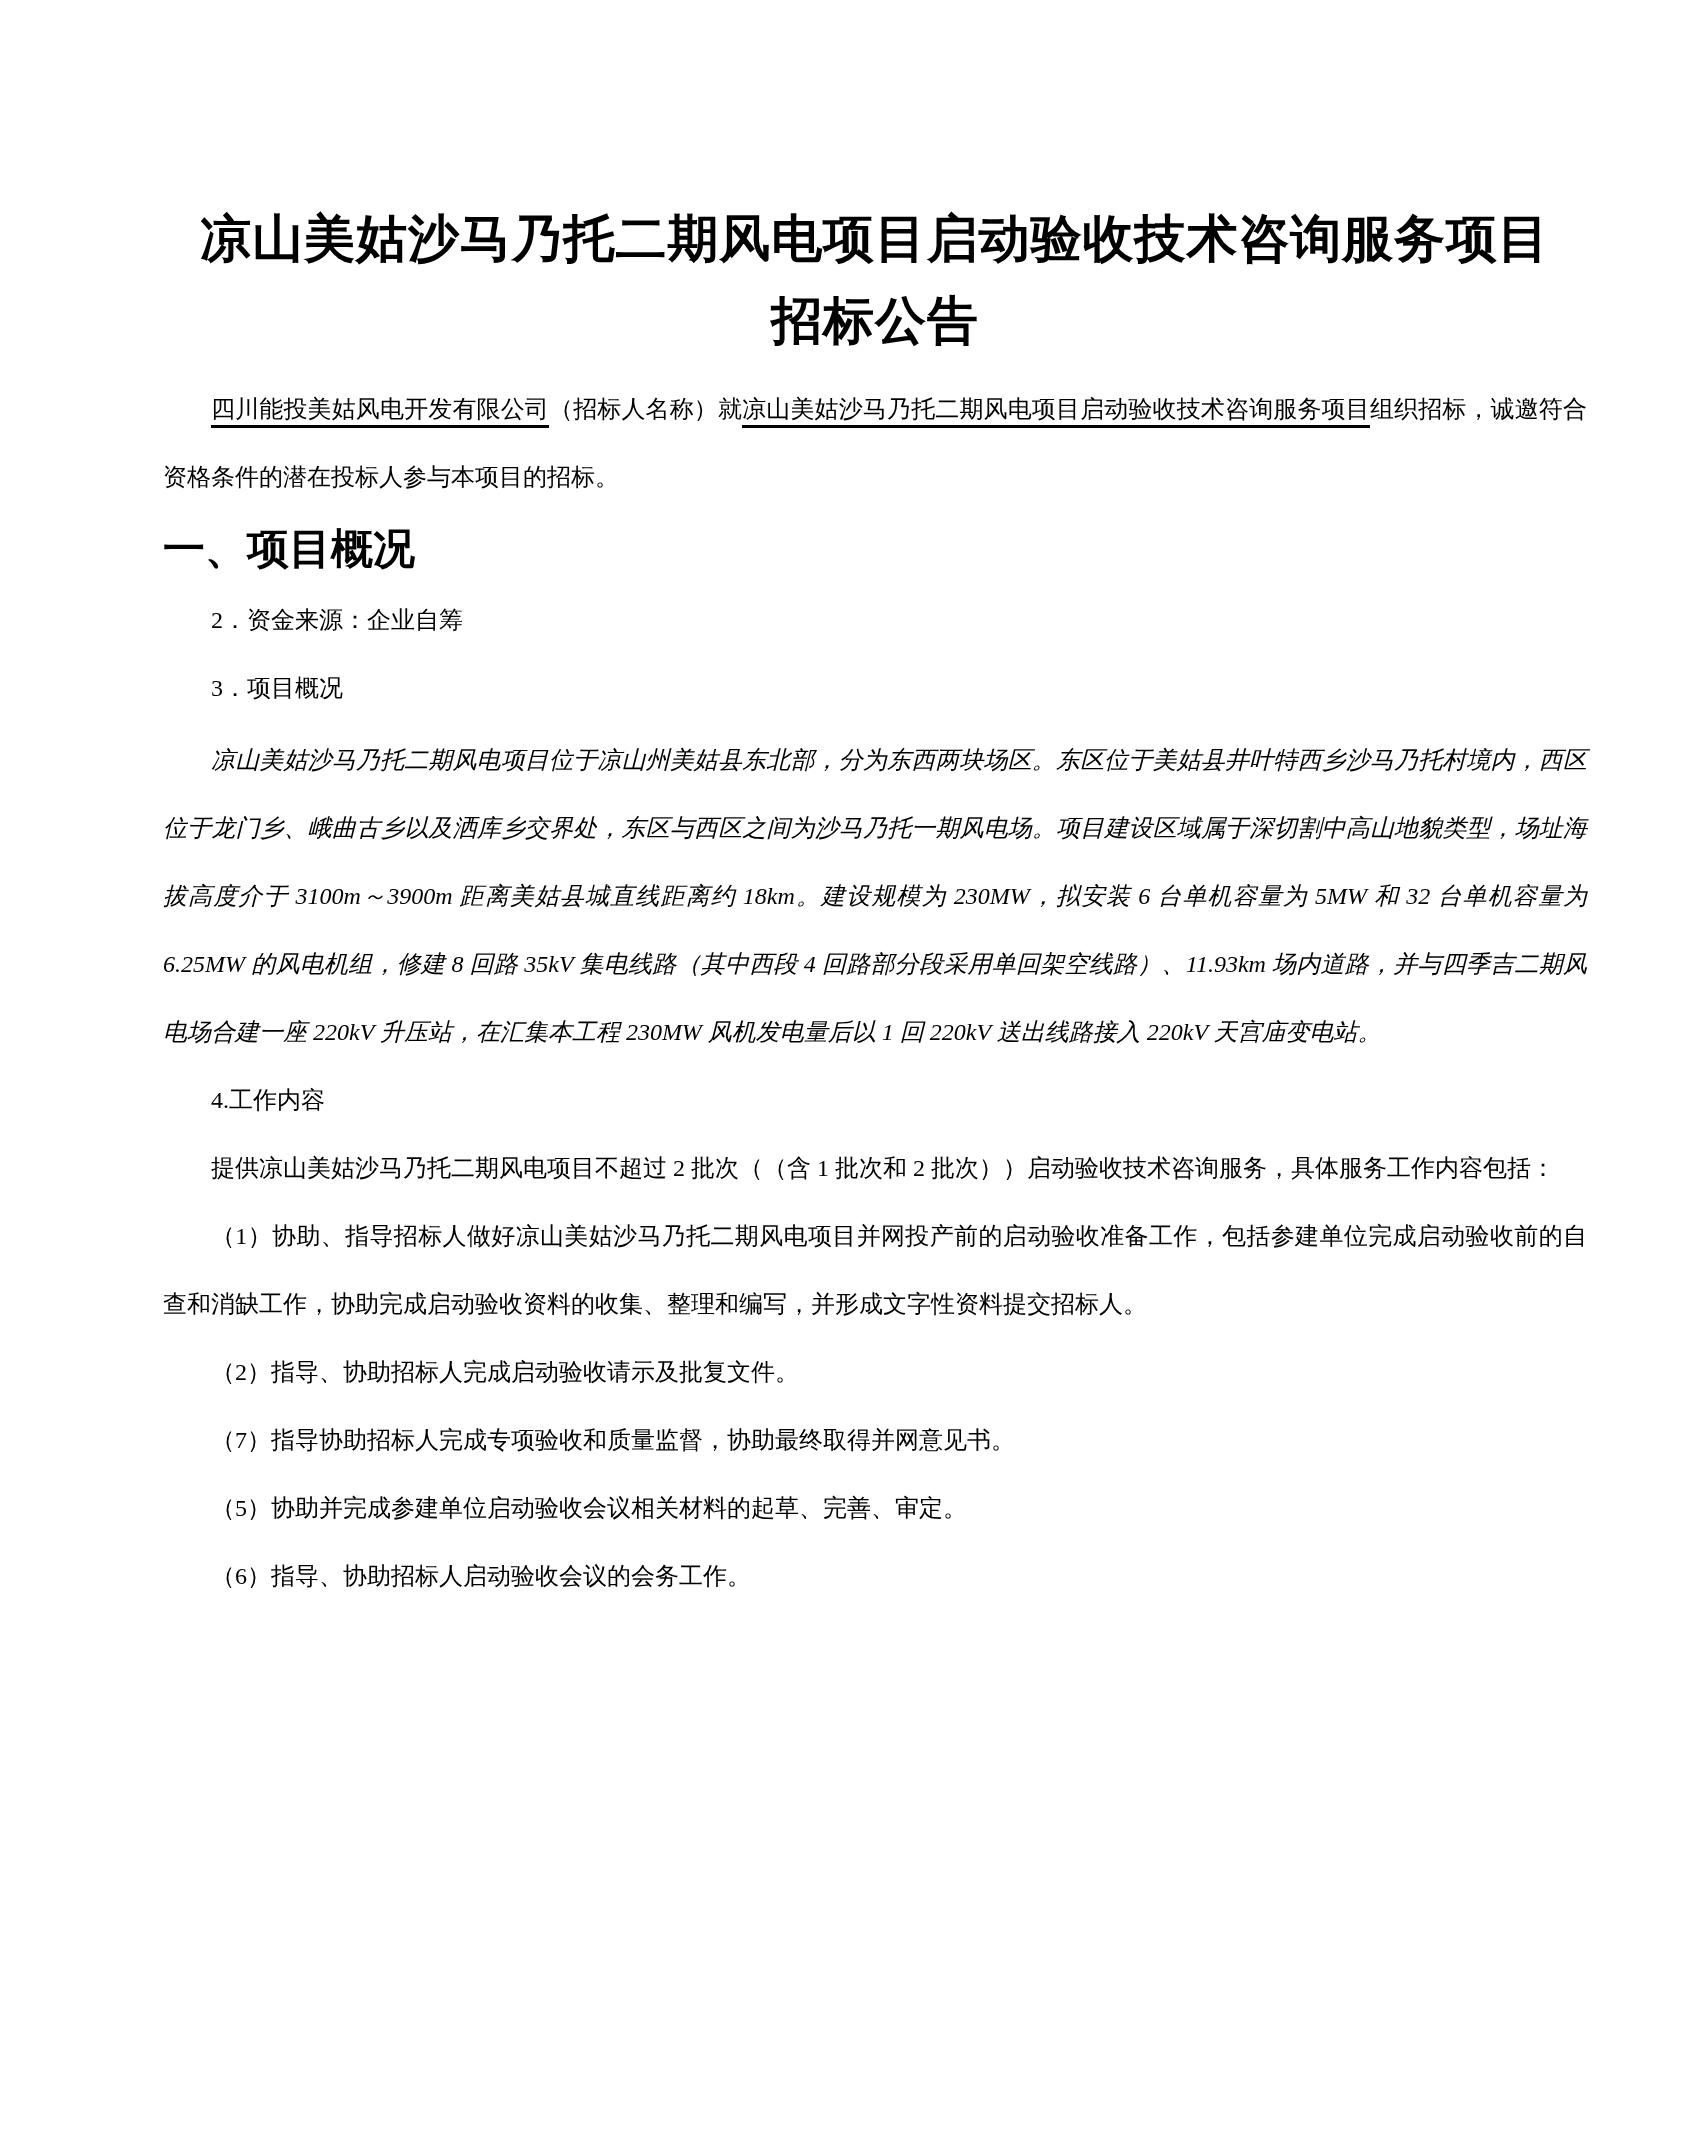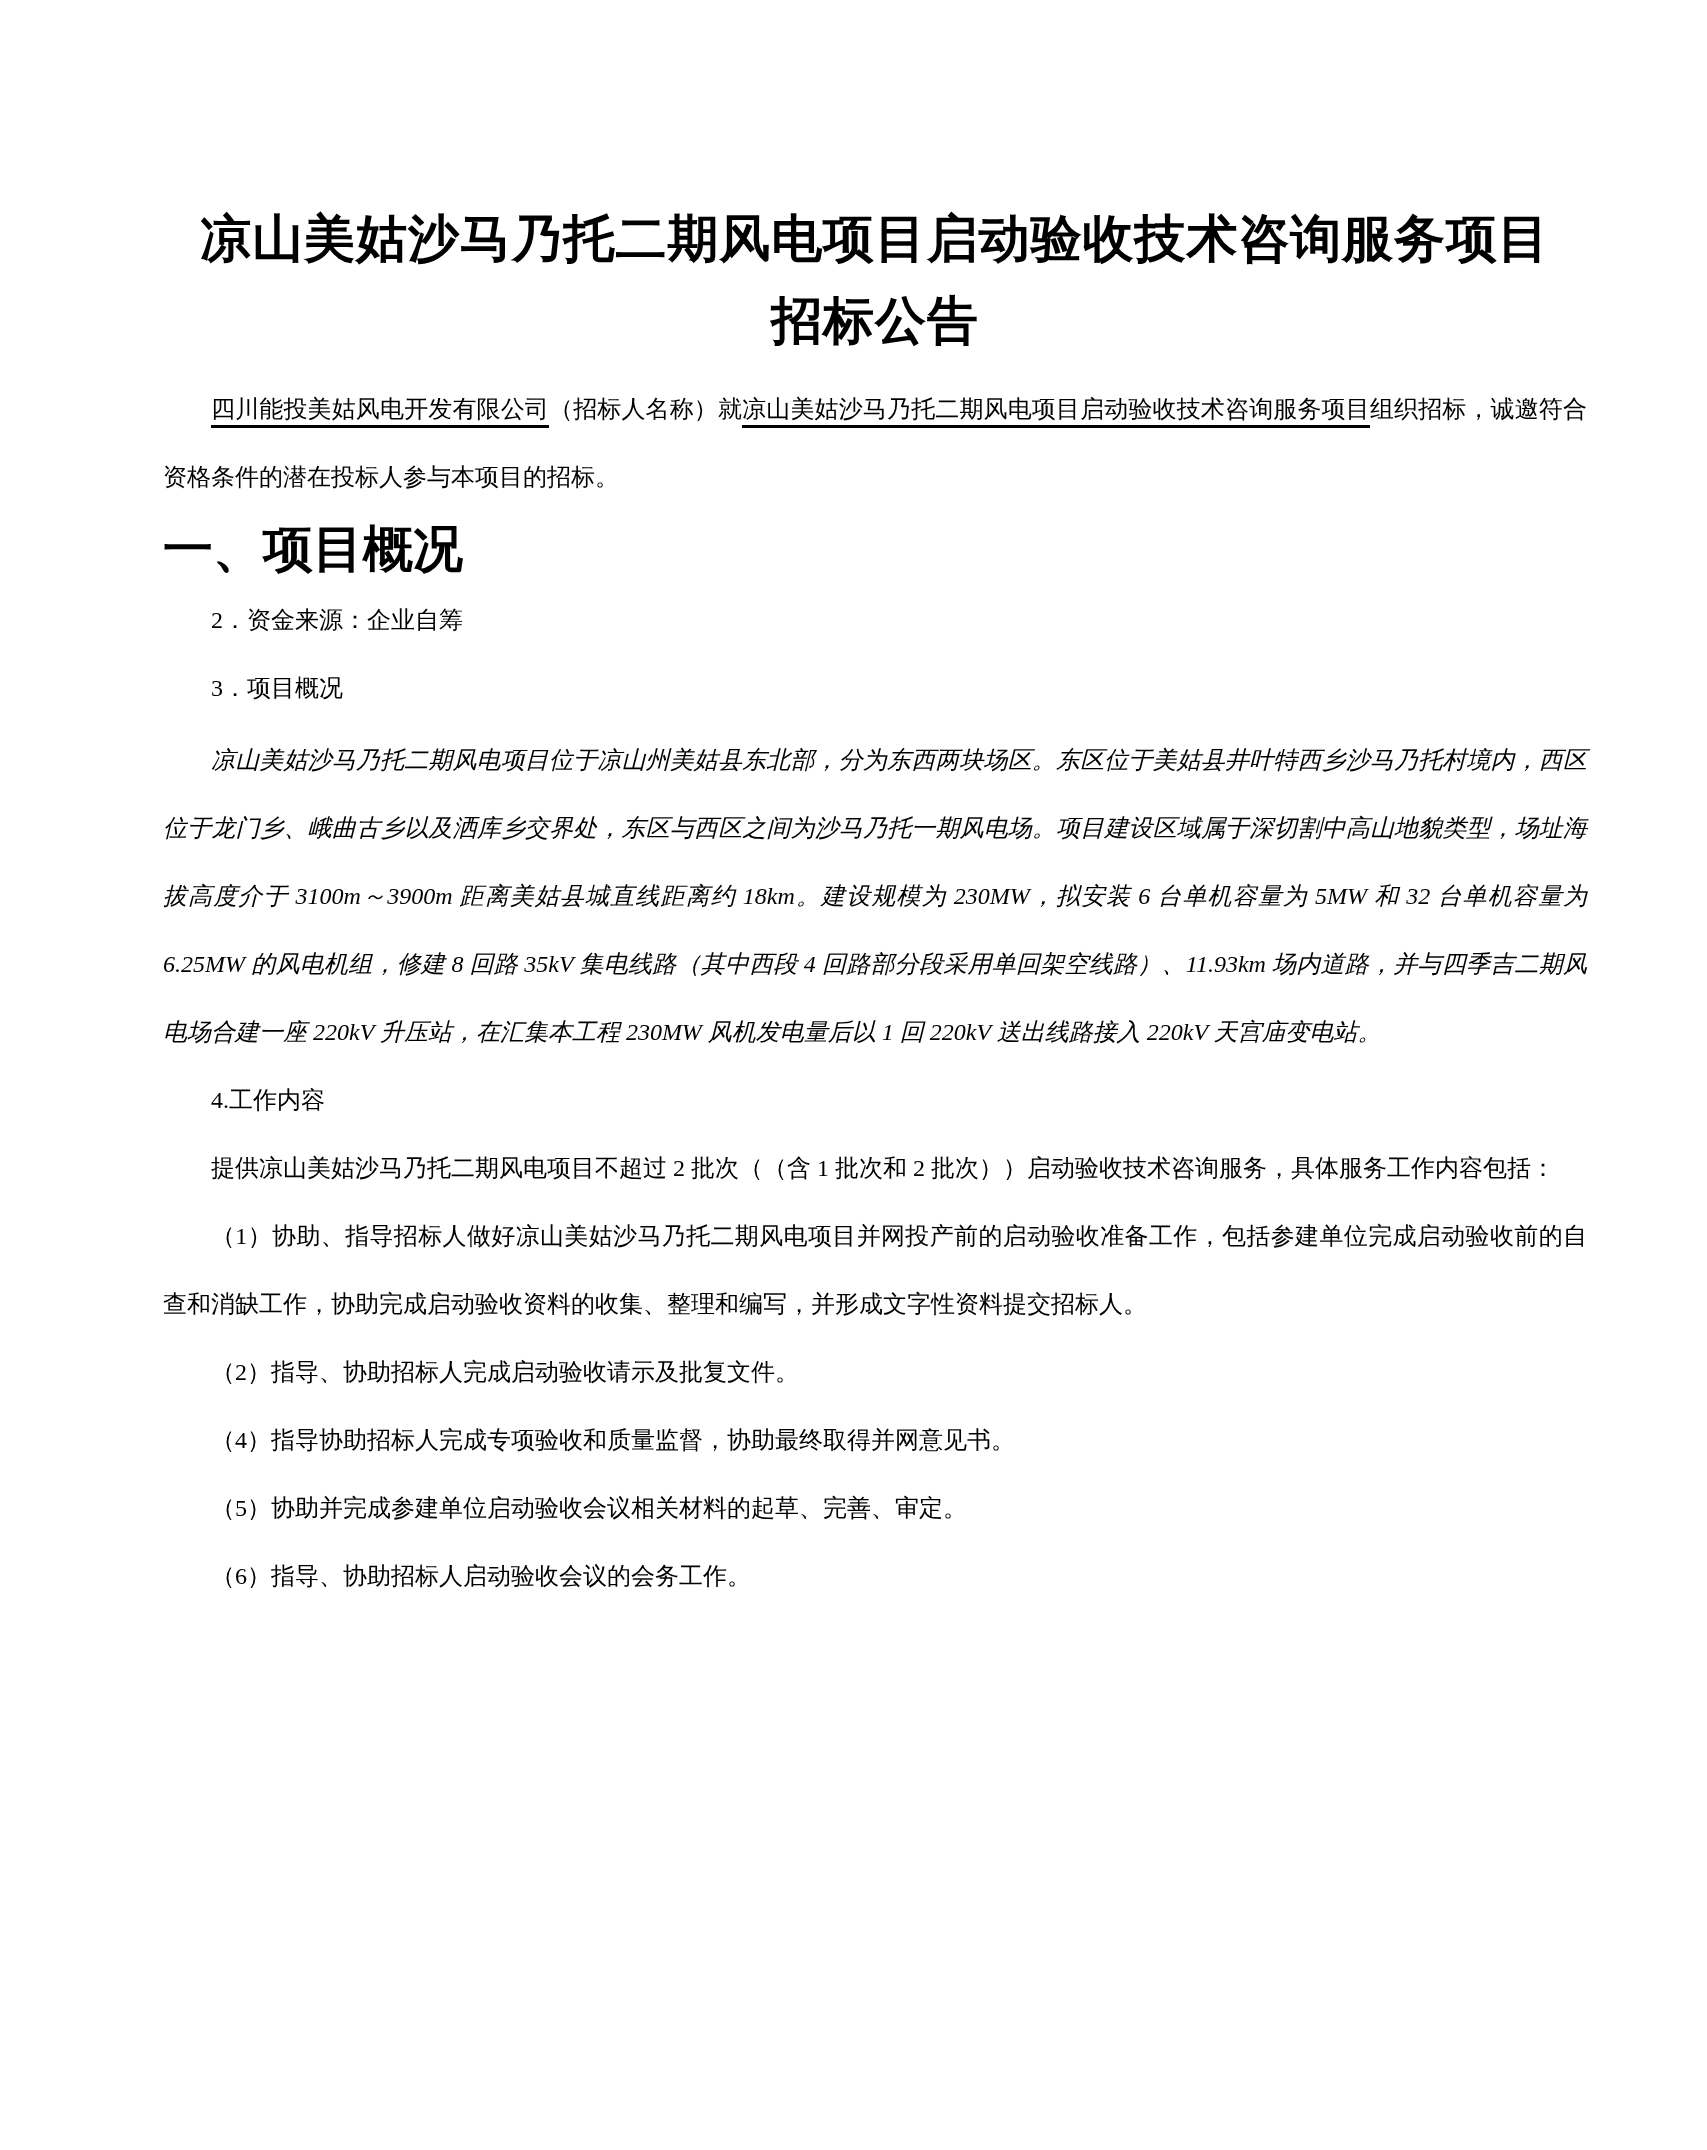--- a/index.html
+++ b/index.html
@@ -21,21 +21,21 @@
   .doc-title {
     margin: 0;
     font-size: 51px;
     font-weight: bold;
     line-height: 82px;
     text-align: center;
     letter-spacing: 0.9px;
   }
   .sec-heading {
     margin: 1.7px 0 0 0;
-    font-size: 50px;
+    font-size: 42px;
     font-weight: bold;
     line-height: 73px;
     text-align: left;
   }
   .body-par {
     margin: 0;
     font-size: 24px;
     line-height: 68px;
     text-align: justify;
     text-justify: inter-character;
@@ -67,18 +67,18 @@
   <p class="body-par indent">3．项目概况</p>
 
   <p class="body-par indent mt-par">凉山美姑沙马乃托二期风电项目位于凉山州美姑县东北部，分为东西两块场区。东区位于美姑县井叶特西乡沙马乃托村境内，西区位于龙门乡、峨曲古乡以及洒库乡交界处，东区与西区之间为沙马乃托一期风电场。项目建设区域属于深切割中高山地貌类型，场址海拔高度介于 3100m～3900m 距离美姑县城直线距离约 18km。建设规模为 230MW，拟安装 6 台单机容量为 5MW 和 32 台单机容量为 6.25MW 的风电机组，修建 8 回路 35kV 集电线路（其中西段 4 回路部分段采用单回架空线路）、11.93km 场内道路，并与四季吉二期风电场合建一座 220kV 升压站，在汇集本工程 230MW 风机发电量后以 1 回 220kV 送出线路接入 220kV 天宫庙变电站。</p>
 
   <p class="body-par indent">4.工作内容</p>
 
   <p class="body-par indent">提供凉山美姑沙马乃托二期风电项目不超过 2 批次（（含 1 批次和 2 批次））启动验收技术咨询服务，具体服务工作内容包括：</p>
 
   <p class="body-par indent">（1）协助、指导招标人做好凉山美姑沙马乃托二期风电项目并网投产前的启动验收准备工作，包括参建单位完成启动验收前的自查和消缺工作，协助完成启动验收资料的收集、整理和编写，并形成文字性资料提交招标人。</p>
   <p class="body-par indent">（2）指导、协助招标人完成启动验收请示及批复文件。</p>
-  <p class="body-par indent">（4）指导协助招标人完成专项验收和质量监督，协助最终取得并网意见书。</p>
+  <p class="body-par indent">（7）指导协助招标人完成专项验收和质量监督，协助最终取得并网意见书。</p>
   <p class="body-par indent">（5）协助并完成参建单位启动验收会议相关材料的起草、完善、审定。</p>
   <p class="body-par indent">（6）指导、协助招标人启动验收会议的会务工作。</p>
 
 </div>
 
 
 </body></html>

